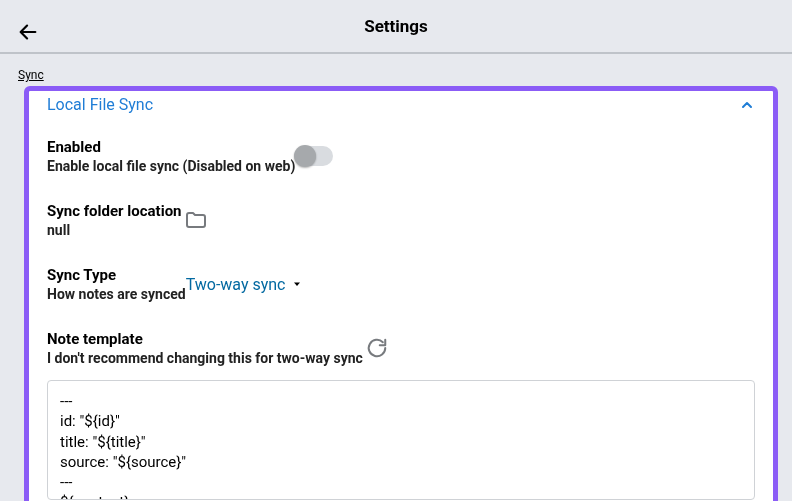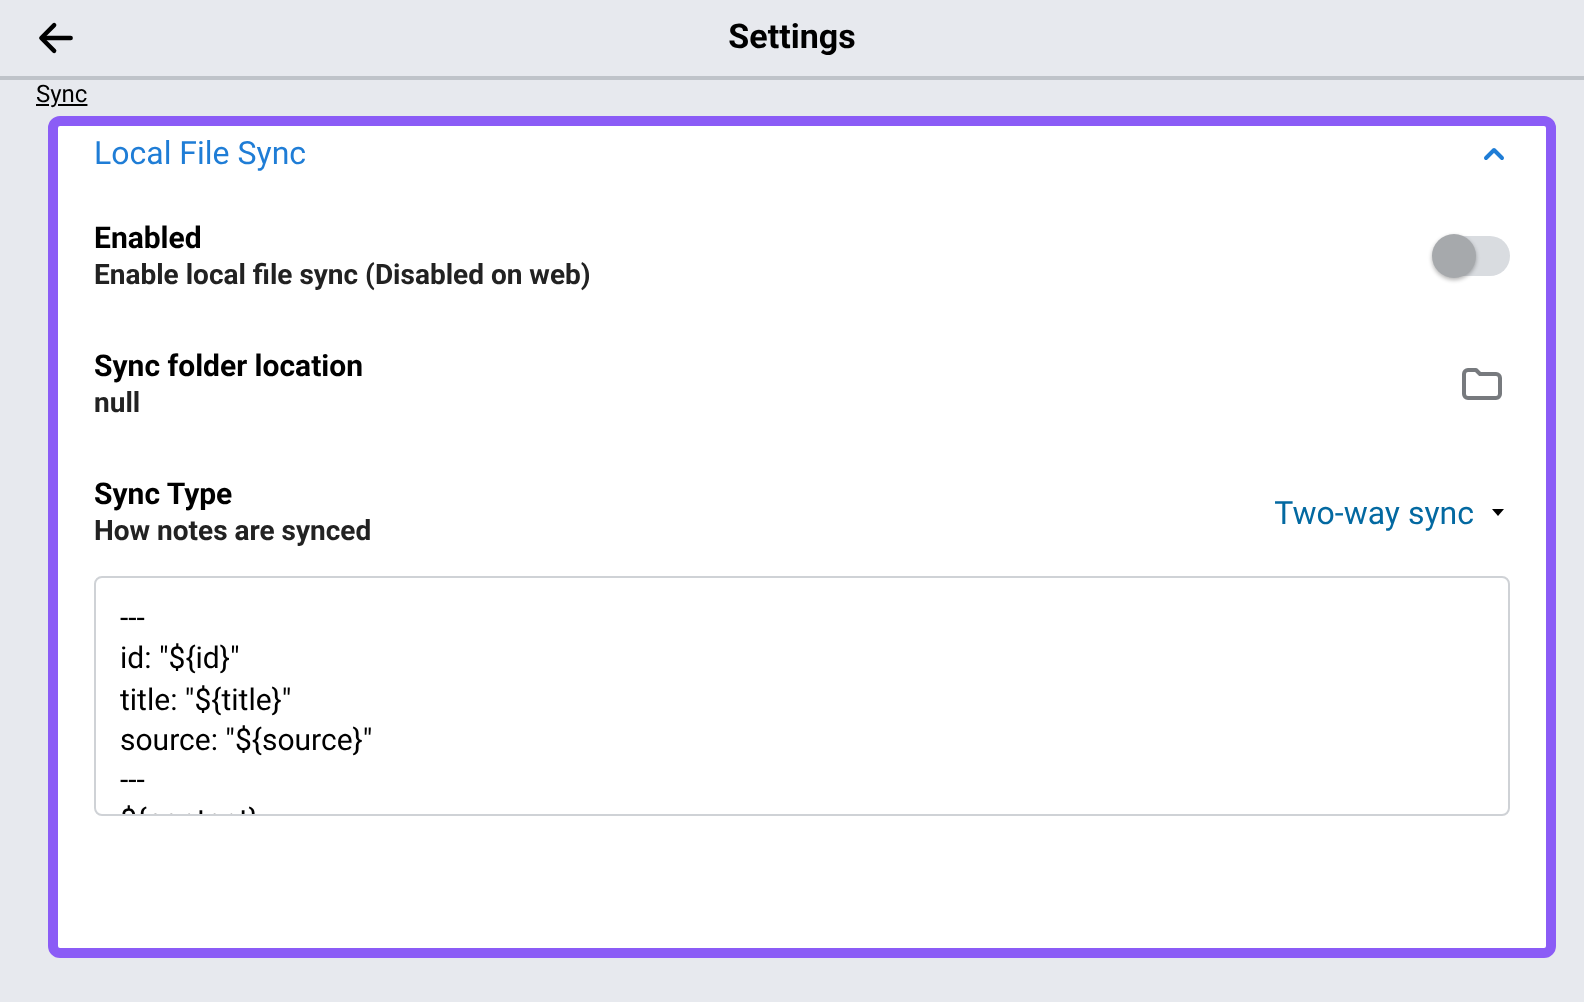--- a/index.html
+++ b/index.html
@@ -5,24 +5,23 @@
     * { box-sizing: border-box; margin: 0; padding: 0; }
     body {
       font-family: -apple-system, BlinkMacSystemFont, "Segoe UI", Roboto, Helvetica, Arial, sans-serif;
       background: #e7e9ee;
       width: 792px;
       height: 501px;
       overflow: hidden;
       color: #000;
     }
     .topbar {
-      height: 40px;
-      display: flex;
-      align-items: center;
-      padding: 0 12px;
+      height: 54px;
+      display: flex;
+      padding: 16px 12px;
       position: relative;
       border-bottom: 2px solid #bfc3c9;
     }
     .back-btn {
       width: 32px;
       height: 32px;
       display: flex;
       align-items: center;
       justify-content: center;
       cursor: pointer;
@@ -31,21 +30,21 @@
       position: absolute;
       left: 0;
       right: 0;
       text-align: center;
       font-size: 17px;
       font-weight: 700;
       pointer-events: none;
     }
     .crumb {
       font-size: 12px;
-      padding: 0 0 4px 18px;
+      padding: 14px 0 4px 18px;
       text-decoration: underline;
     }
     .panel {
       margin: 0 14px 14px 24px;
       background: #fff;
       border: 5px solid #8b5cf6;
       border-radius: 6px;
       padding: 0 18px 14px 18px;
       height: calc(501px - 54px - 26px);
       overflow: hidden;
@@ -60,21 +59,20 @@
       color: #1f7dd6;
       font-size: 16px;
       font-weight: 400;
     }
     .chev {
       color: #1f7dd6;
     }
     .row {
       display: flex;
       align-items: center;
-      justify-content: space-between;
       padding: 14px 0;
     }
     .row-text .label {
       font-size: 15px;
       font-weight: 700;
     }
     .row-text .desc {
       font-size: 14px;
       font-weight: 700;
       color: #222;
@@ -186,20 +184,32 @@
       <div class="desc">How notes are synced</div>
     </div>
     <div class="dropdown">
       <span>Two-way sync</span>
       <svg width="12" height="12" viewBox="0 0 24 24" fill="#000">
         <polygon points="6 9 18 9 12 16"></polygon>
       </svg>
     </div>
   </div>
 
+  <div class="row">
+    <div class="row-text">
+      <div class="label">Note template</div>
+      <div class="desc">I don't recommend changing this for two-way sync</div>
+    </div>
+    <div class="icon-btn">
+      <svg width="22" height="22" viewBox="0 0 24 24" fill="none" stroke="#777a7e" stroke-width="2.2" stroke-linecap="round" stroke-linejoin="round">
+        <path d="M21 12 a9 9 0 1 1 -2.64 -6.36"></path>
+        <polyline points="21 3 21 9 15 9"></polyline>
+      </svg>
+    </div>
+  </div>
 
   <textarea class="textarea" readonly="" style="">---
 id: "${id}"
 title: "${title}"
 source: "${source}"
 ---
 ${content}</textarea>
 
 </div>
 

